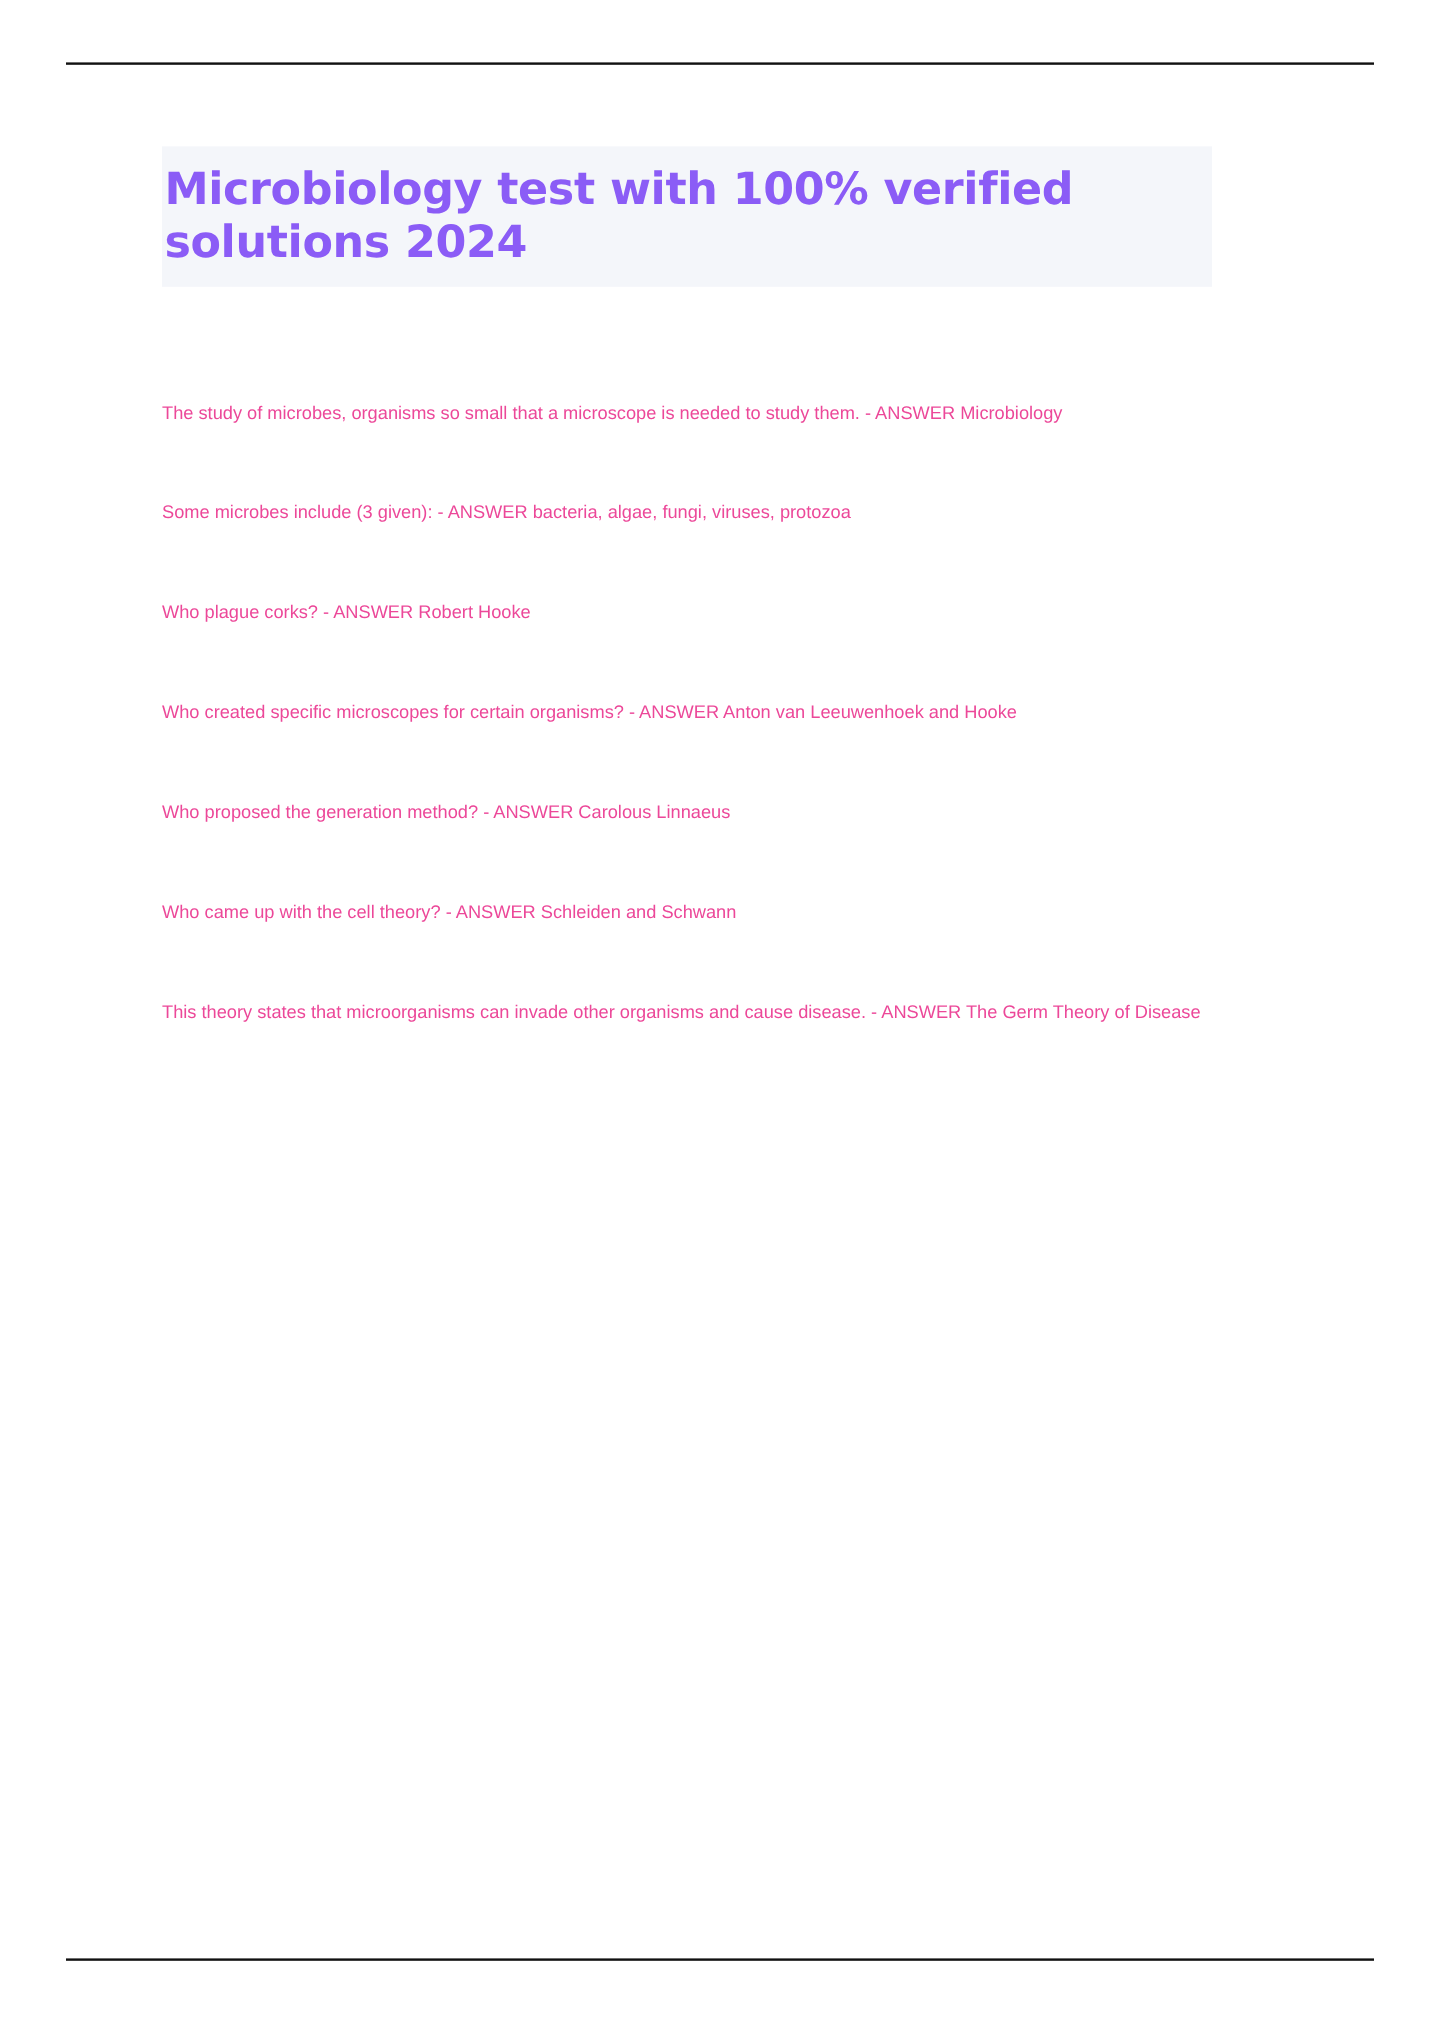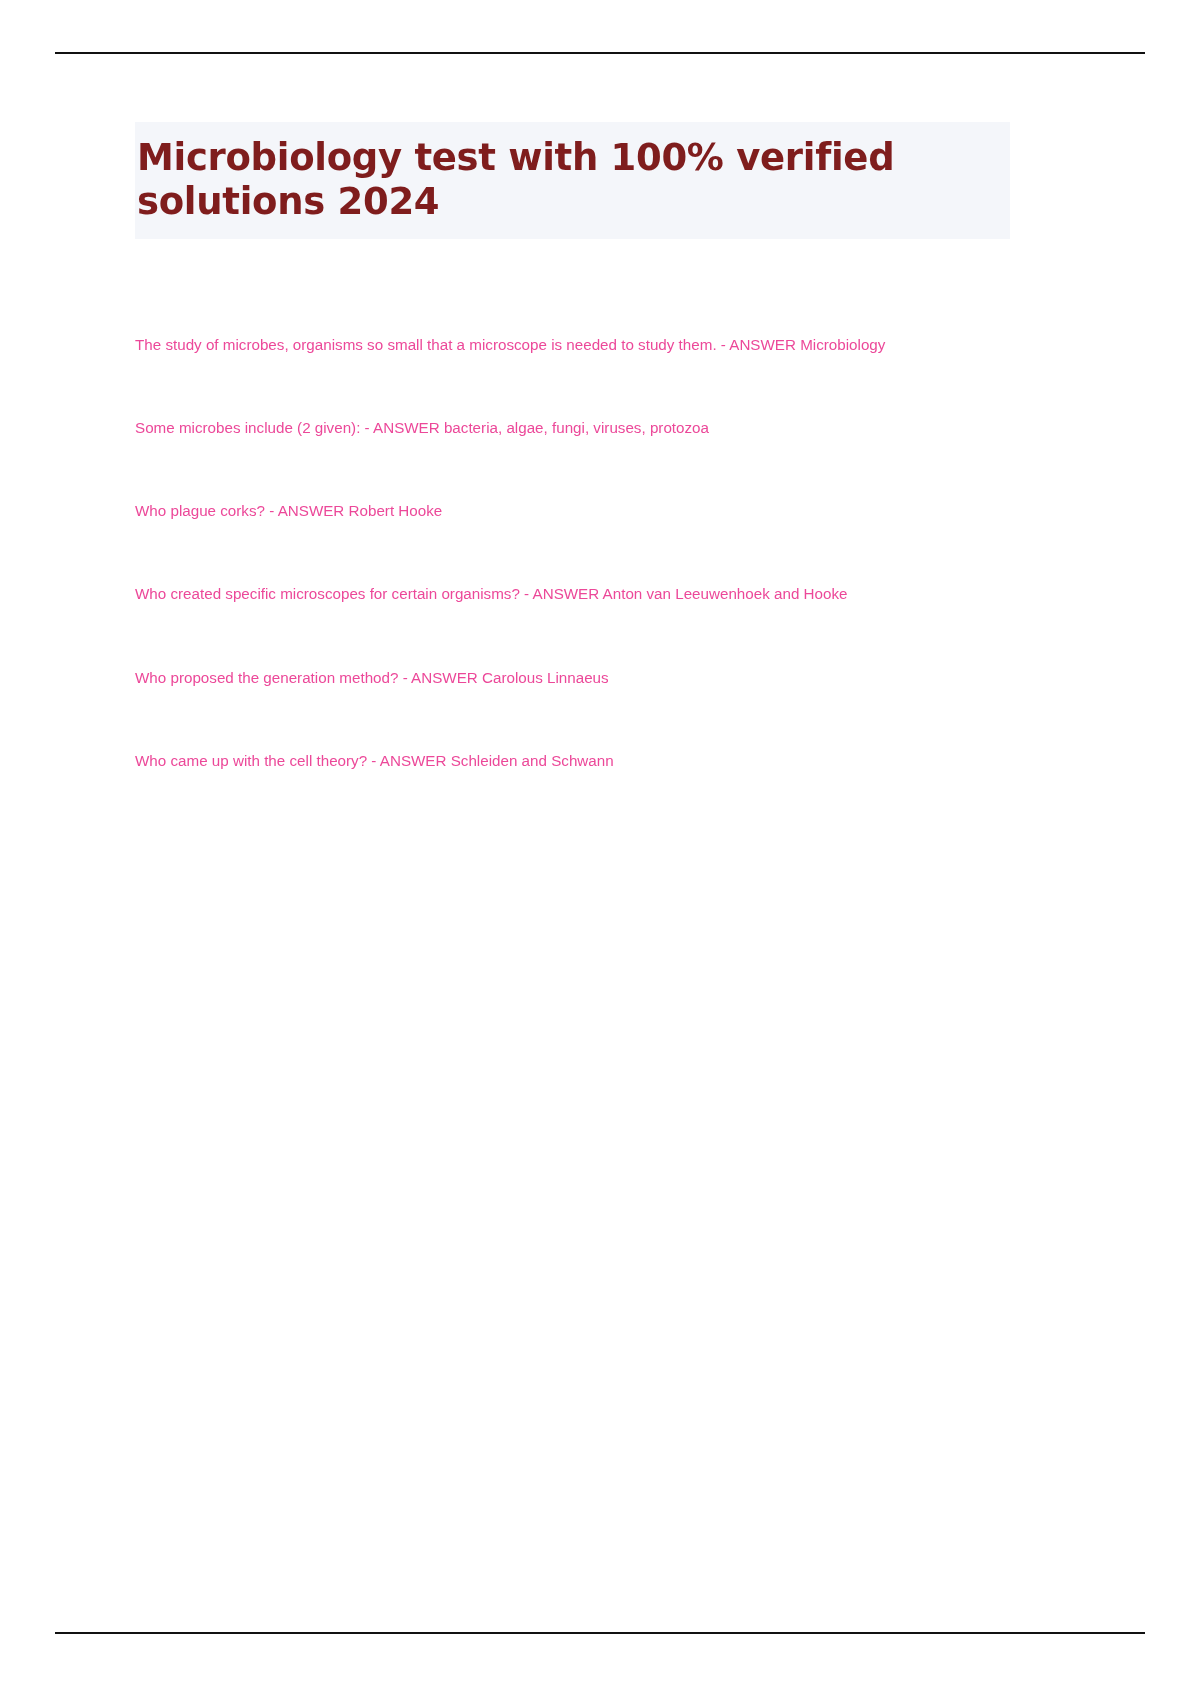--- a/index.html
+++ b/index.html
@@ -44,21 +44,21 @@
     background: #f4f6fa;
     padding: 14px 0 16px 0;
     margin-left: 0;
     width: 875px;
     box-sizing: border-box;
   }
   .title {
     font-size: 37px;
     line-height: 1.18;
     font-weight: bold;
-    color: #7f1d1d;
+    color: #8b5cf6;
     letter-spacing: -0.3px;
     margin: 0;
     padding: 0 8px 0 2px;
     font-family: "DejaVu Sans", sans-serif;
   }
 
   .qa-list {
     margin-top: 92px;
   }
   .qa {
@@ -79,24 +79,25 @@
   <div class="rule rule-top"></div>
 
   <div class="content">
 
     <div class="title-block">
       <h1 class="title">Microbiology test with 100% verified solutions 2024</h1>
     </div>
 
     <div class="qa-list">
       <p class="qa">The study of microbes, organisms so small that a microscope is needed to study them. - ANSWER Microbiology</p>
-      <p class="qa">Some microbes include (2 given): - ANSWER bacteria, algae, fungi, viruses, protozoa</p>
+      <p class="qa">Some microbes include (3 given): - ANSWER bacteria, algae, fungi, viruses, protozoa</p>
       <p class="qa">Who plague corks? - ANSWER Robert Hooke</p>
       <p class="qa">Who created specific microscopes for certain organisms? - ANSWER Anton van Leeuwenhoek and Hooke</p>
       <p class="qa">Who proposed the generation method? - ANSWER Carolous Linnaeus</p>
       <p class="qa">Who came up with the cell theory? - ANSWER Schleiden and Schwann</p>
+      <p class="qa">This theory states that microorganisms can invade other organisms and cause disease. - ANSWER The Germ Theory of Disease</p>
     </div>
 
   </div>
 
   <div class="rule rule-bottom"></div>
 
 </div>
 
 </body></html>

